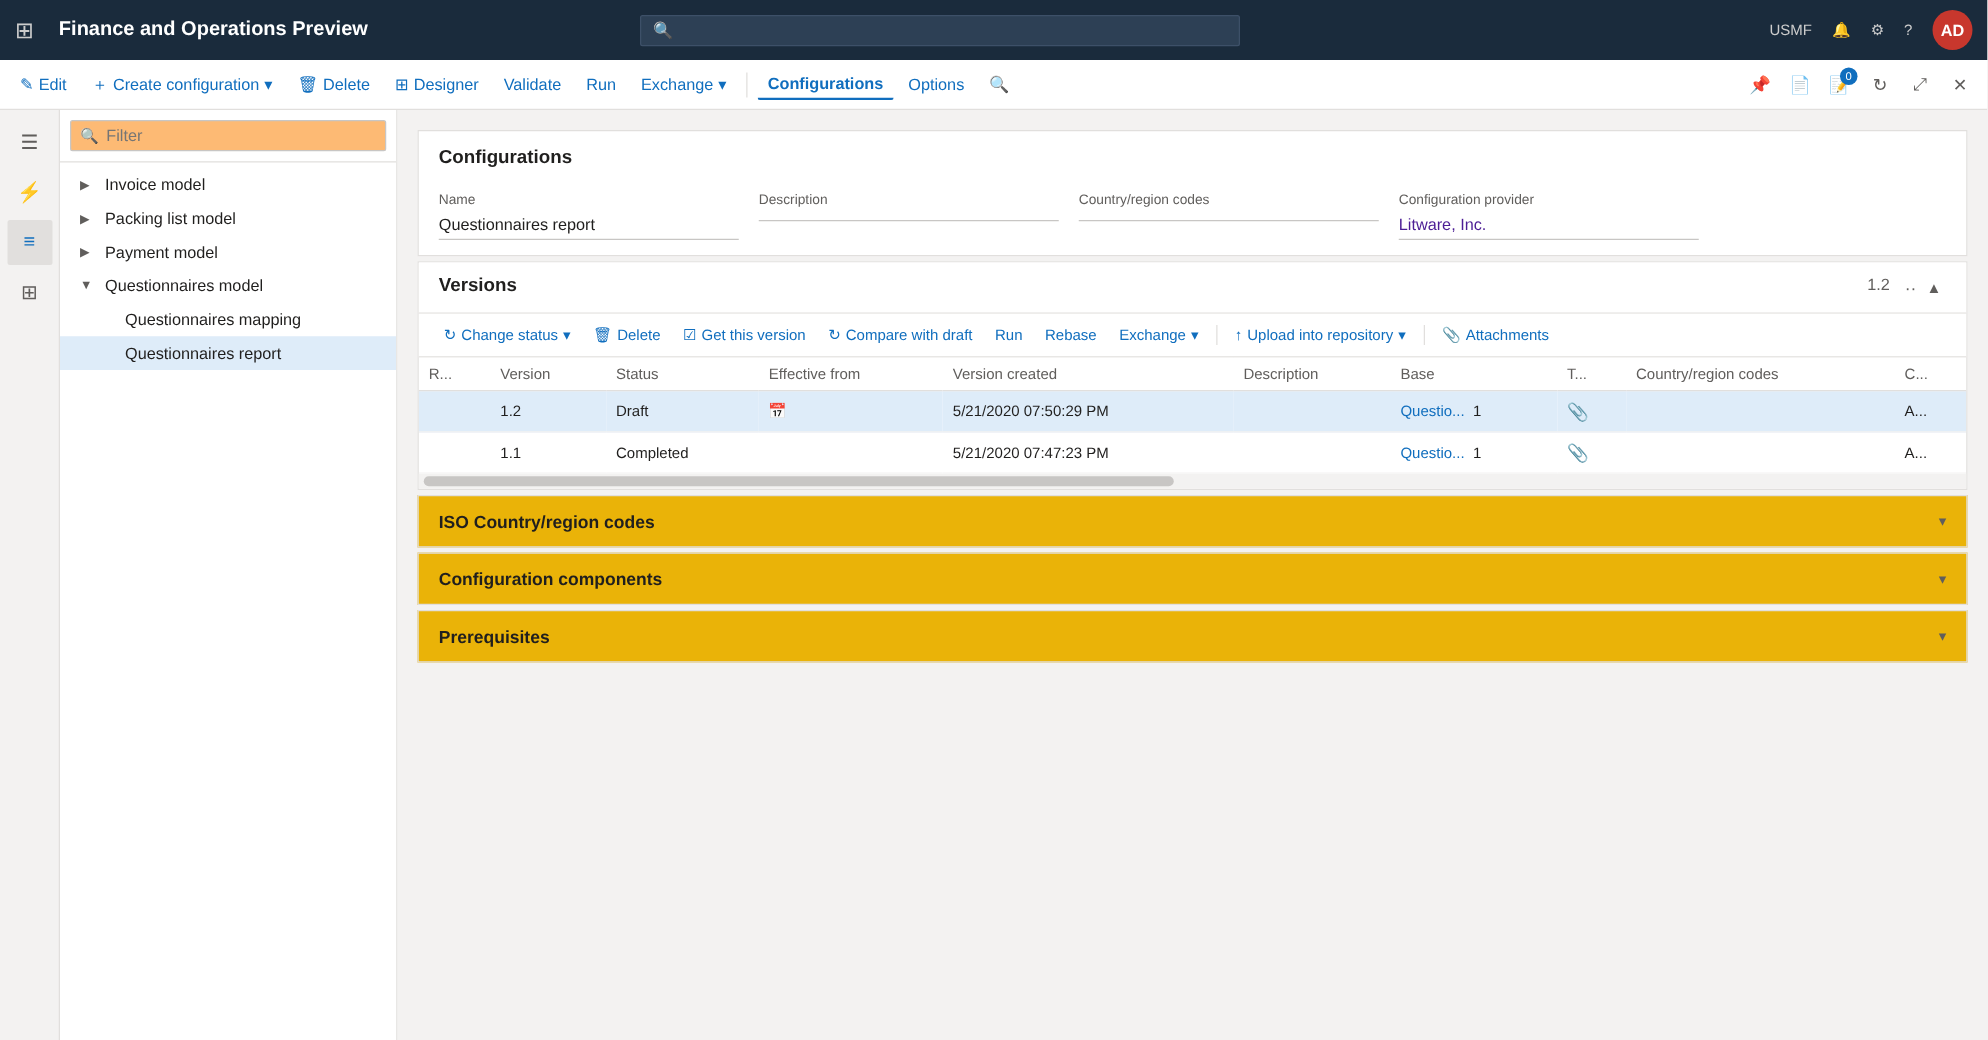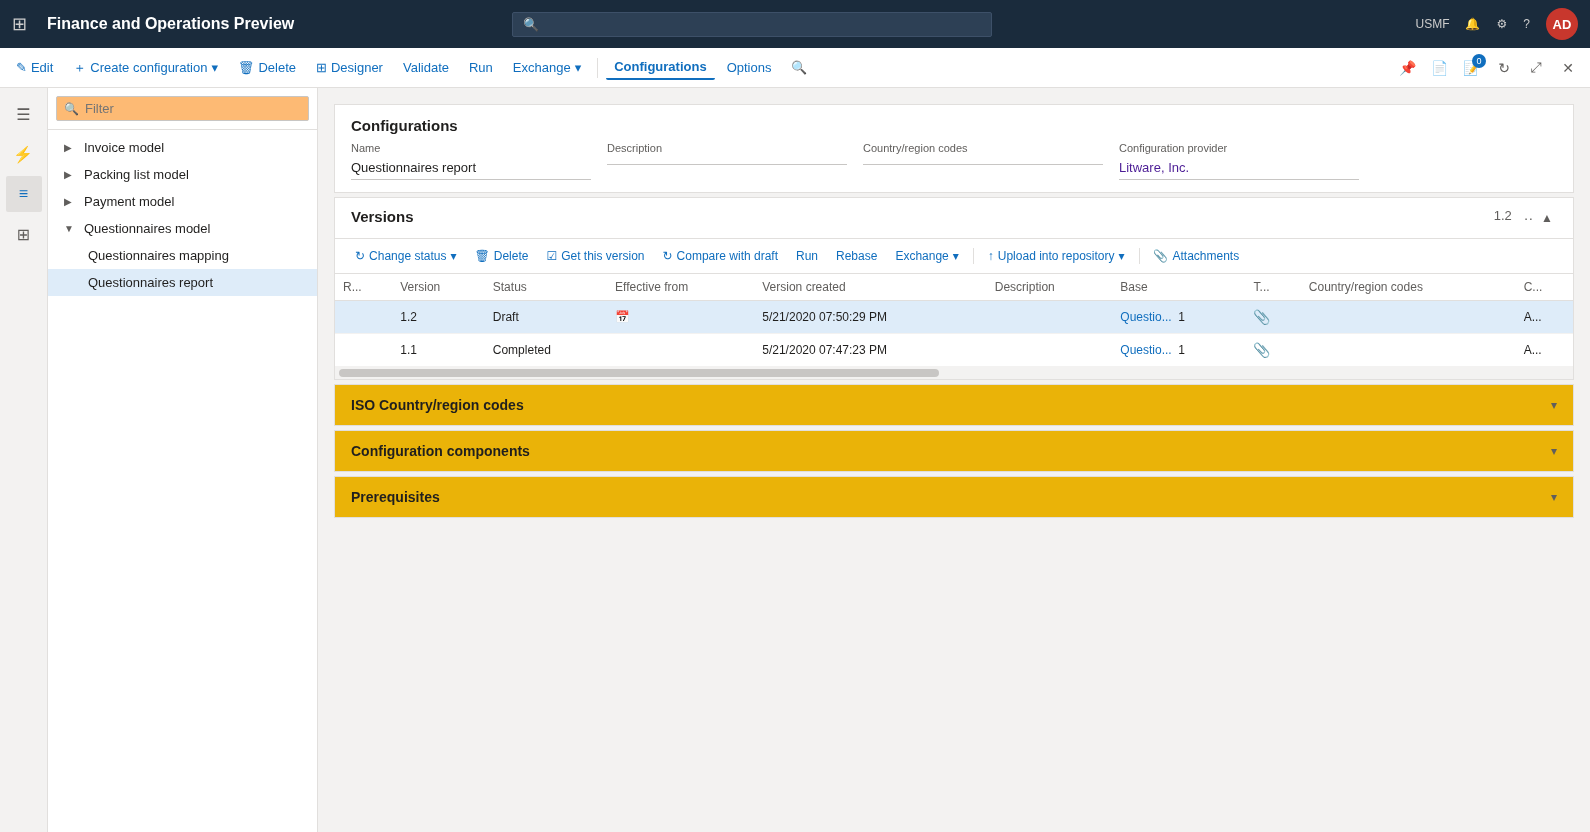--- a/index.html
+++ b/index.html
@@ -167,21 +167,21 @@
       cursor: pointer;
       gap: 4px;
     }
     .tree-item.selected { background: #deecf9; }
     .tree-item .chevron {
       width: 16px; font-size: 10px; color: #605e5c;
       flex-shrink: 0;
     }
     .tree-item .item-text { font-size: 13px; }
     .tree-item.level-1 { padding-left: 16px; }
-    .tree-item.level-2 { padding-left: 20px; }
+    .tree-item.level-2 { padding-left: 32px; }
 
     
     .content-panel {
       flex: 1;
       overflow-y: auto;
       background: #f3f2f1;
       padding: 16px;
     }
 
     
@@ -194,20 +194,21 @@
       font-size: 15px;
       font-weight: 600;
       padding: 12px 16px 8px;
       color: #201f1e;
     }
     .config-fields {
       display: grid;
       grid-template-columns: 240px 240px 240px 240px;
       padding: 0 16px 12px;
       gap: 0 16px;
+      margin-top: 12px;
     }
     .config-field-label {
       font-size: 11px;
       color: #605e5c;
       margin-bottom: 2px;
     }
     .config-field-value {
       font-size: 13px;
       color: #4c1d95;
       padding: 4px 0;

